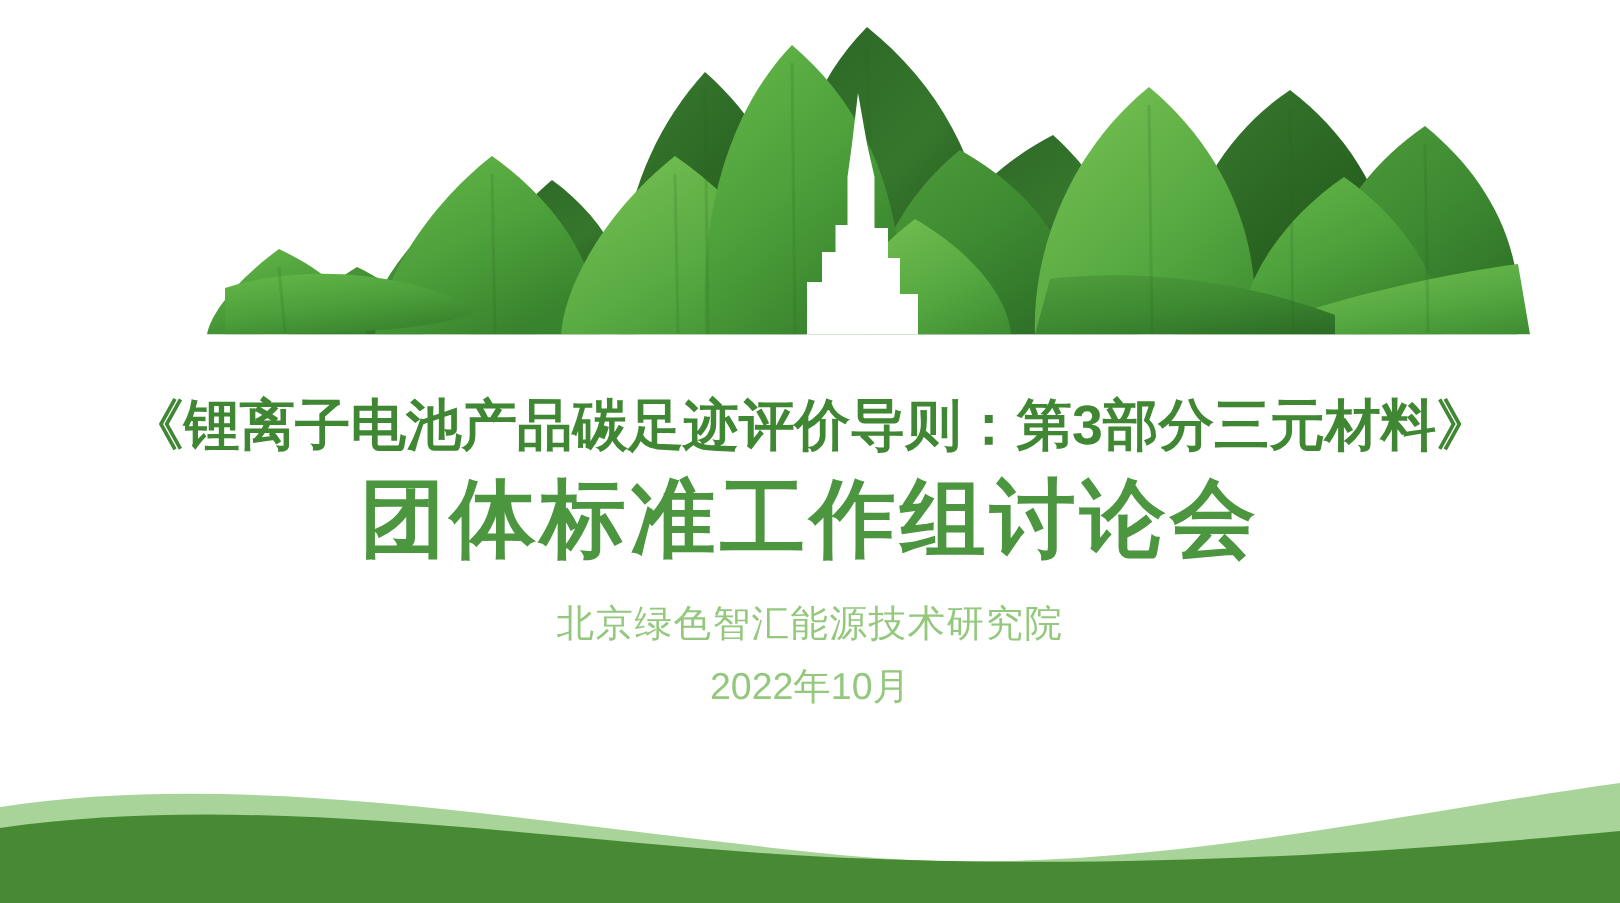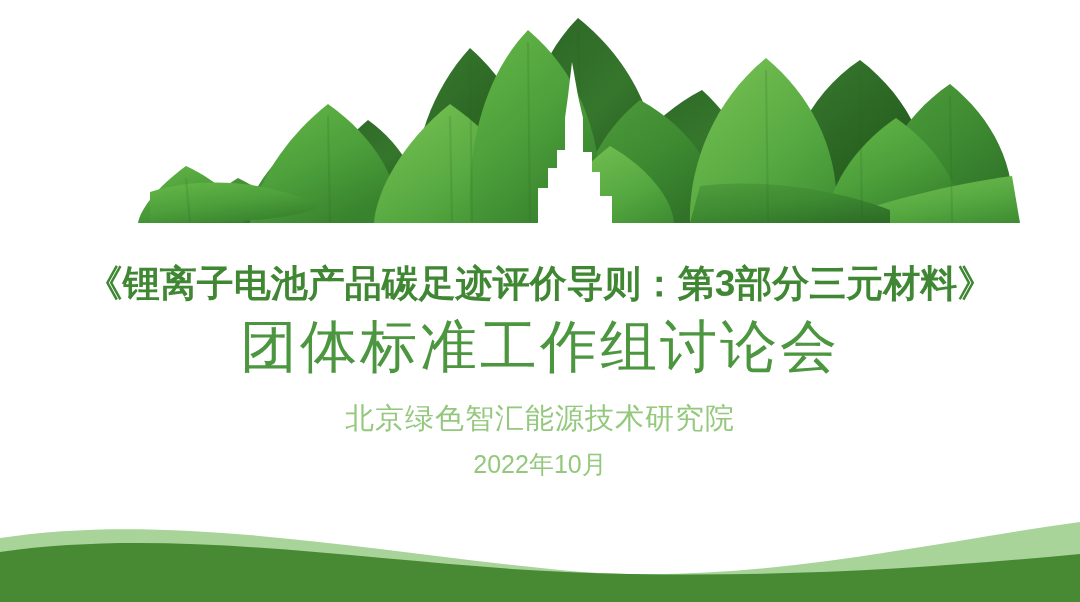--- a/index.html
+++ b/index.html
@@ -43,29 +43,29 @@
   .title-line-1 {
     font-size: 37px;
     font-weight: bold;
     color: #3f8733;
     letter-spacing: 0px;
     line-height: 1.18;
     white-space: nowrap;
   }
   .title-line-2 {
     font-size: 57px;
-    font-weight: normal;
+    font-weight: bold;
     color: #4c9640;
     letter-spacing: 3px;
     line-height: 1.22;
     margin-top: 6px;
     white-space: nowrap;
   }
   .org-line {
-    font-size: 29px;
+    font-size: 25px;
     font-weight: normal;
     color: #93c87d;
     letter-spacing: 1px;
     margin-top: 18px;
     white-space: nowrap;
   }
   .date-line {
     font-size: 25px;
     font-weight: normal;
     color: #93c87d;

